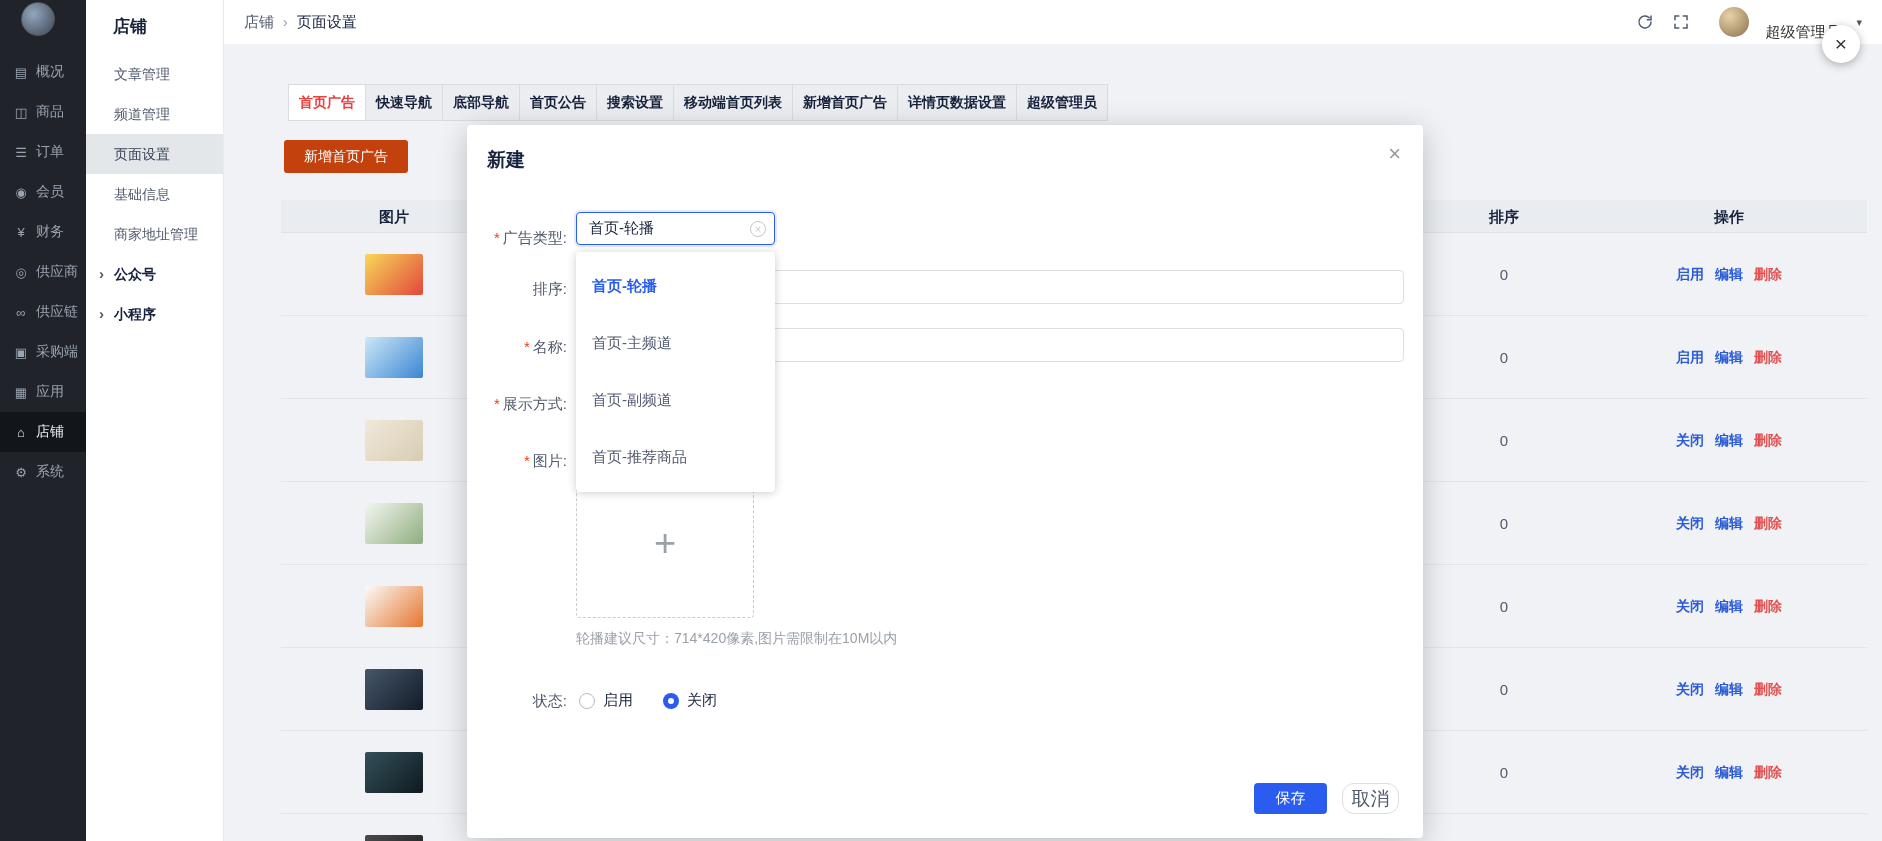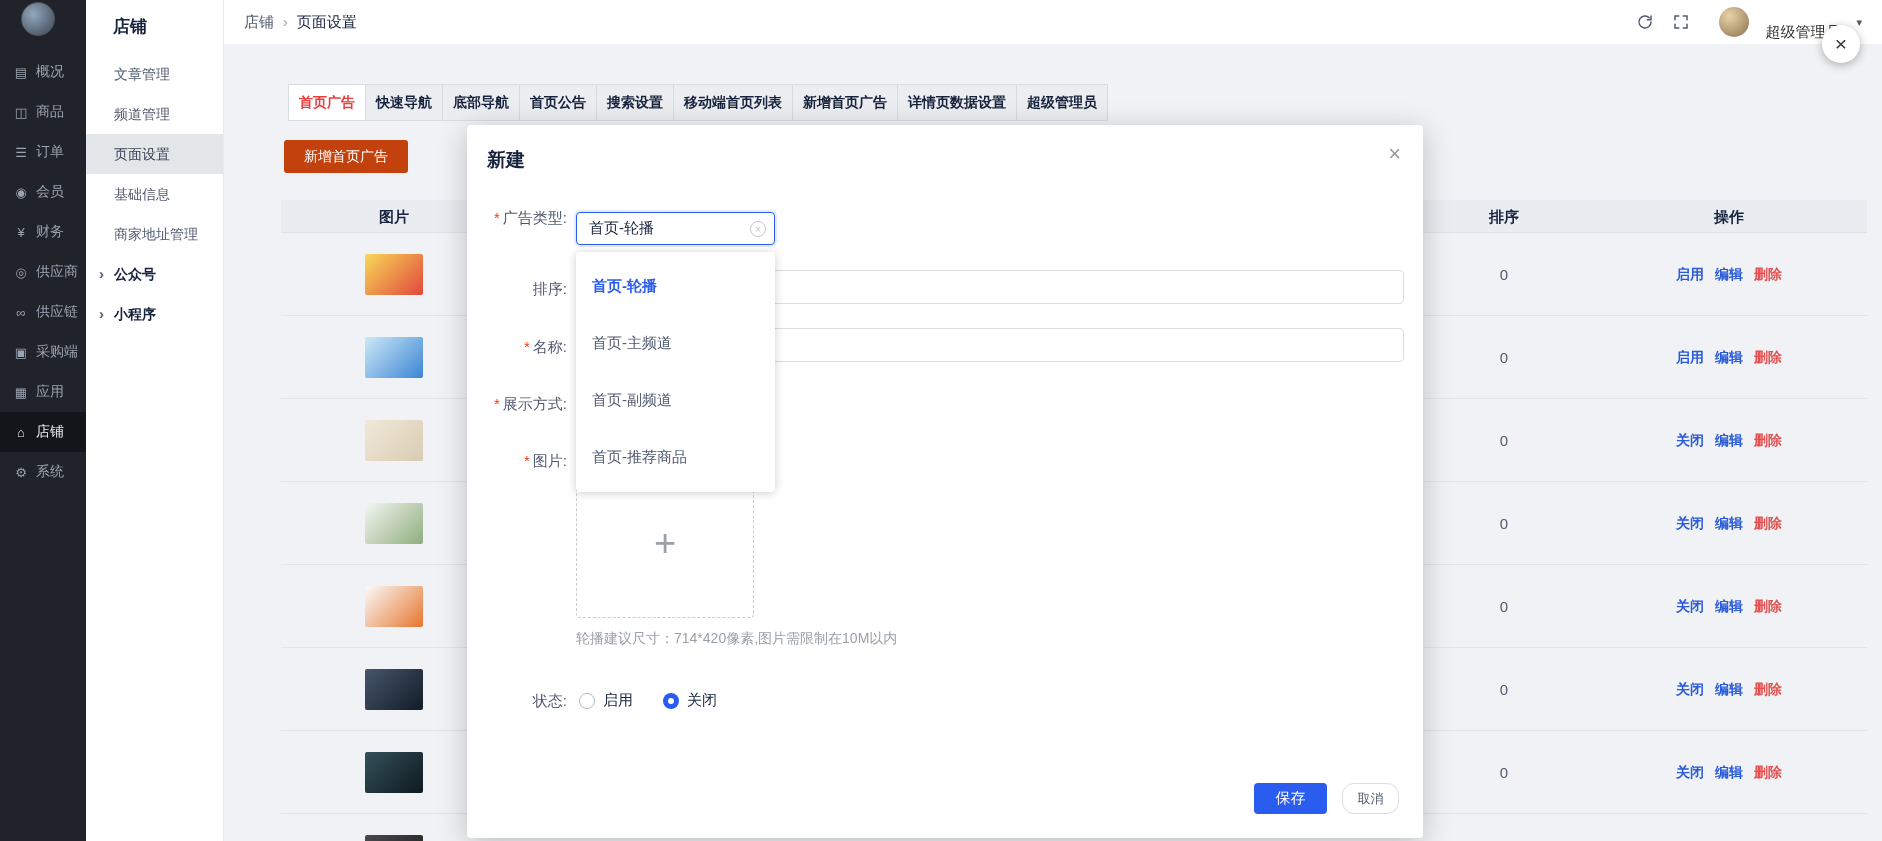--- a/index.html
+++ b/index.html
@@ -100,21 +100,21 @@
   .radio-opt { display:flex; align-items:center; gap:8px; cursor:pointer; font-size:15px; color:#17233d; }
   .radio { width:16px; height:16px; border-radius:50%; border:1px solid #b6bac2; background:#fff;
            display:inline-block; position:relative; }
   .radio.on { border:none; background:#2b5cf0; }
   .radio.on::after { content:""; position:absolute; left:5px; top:5px; width:6px; height:6px;
                      border-radius:50%; background:#fff; }
   .btn-save { position:absolute; left:787px; top:658px; width:73px; height:31px; background:#2b5cf0;
               color:#fff; border:none; border-radius:4px; font-size:15px; cursor:pointer;
               font-family:inherit; }
   .btn-cancel { position:absolute; left:875px; top:658px; width:57px; height:31px; background:#fff;
-                color:#515a6e; border:1px solid #dcdee2; border-radius:12px; font-size:13px;
+                color:#515a6e; border:1px solid #dcdee2; border-radius:12px; font-size:19px;
                 cursor:pointer; font-family:inherit; }
   
   .overlay-close { position:absolute; left:1822px; top:25px; width:38px; height:38px; border-radius:50%;
                    background:#fff; box-shadow:0 2px 10px rgba(0,0,0,.3); z-index:50; display:flex;
                    align-items:center; justify-content:center; font-size:21px; color:#333; cursor:pointer; }
 </style>
 </head>
 <body>
 
 <div class="icon-sidebar">
@@ -298,21 +298,21 @@
           <span class="lnk-red"></span>
         </div>
     </div>
   </div>
 </div>
 
 <div class="modal">
   <div class="modal-title">新建</div>
   <div class="modal-close">×</div>
 
-  <div class="flabel" style="top:83px"><span class="star">*</span><span>广告类型:</span></div>
+  <div class="flabel" style="top:103px"><span class="star">*</span><span>广告类型:</span></div>
   <div class="sel">
     <span>首页-轮播</span>
     <span class="sel-clear">×</span>
   </div>
 
   <div class="flabel" style="top:154px"><span>排序:</span></div>
   <input class="inp" style="top: 145px;" value="">
 
   <div class="flabel" style="top:212px"><span class="star">*</span><span>名称:</span></div>
   <input class="inp" style="top: 203px;" value="">

